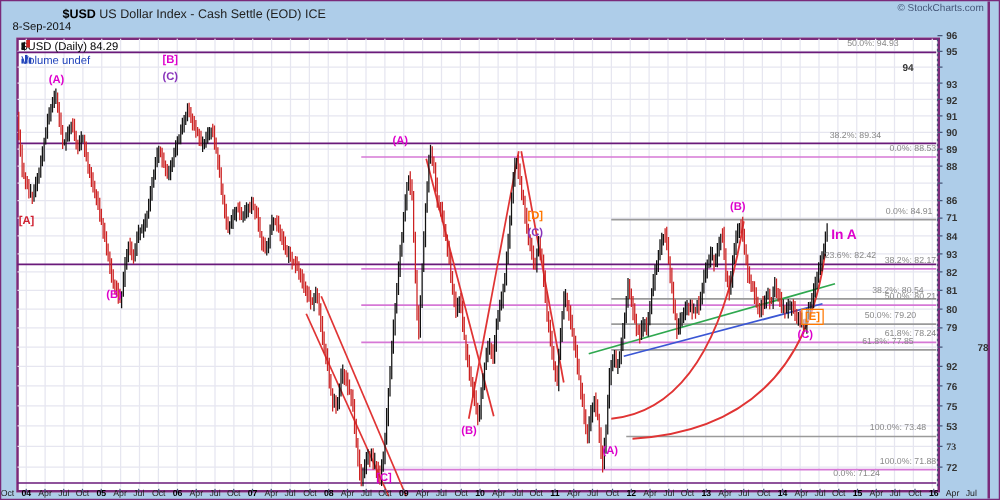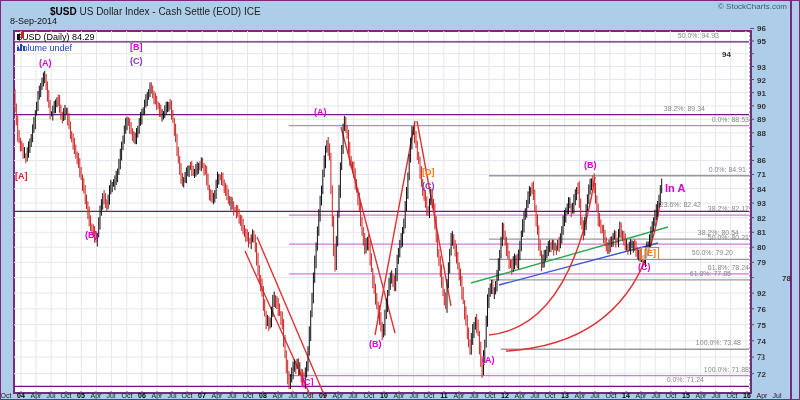--- a/index.html
+++ b/index.html
@@ -262,21 +262,21 @@
       <div class="ptick" style="left: 756px; top: 183.672px;">84</div>
       <div class="ptick" style="left: 756px; top: 198.044px;">93</div>
       <div class="ptick" style="left: 756px; top: 212.589px;">82</div>
       <div class="ptick" style="left: 756px; top: 227.313px;">81</div>
       <div class="ptick" style="left: 756px; top: 242.22px;">80</div>
       <div class="ptick" style="left: 756px; top: 257.315px;">79</div>
       <div class="ptick" style="left: 781px; top: 272.602px;">78</div>
       <div class="ptick" style="left: 756px; top: 288.086px;">92</div>
       <div class="ptick" style="left: 756px; top: 303.772px;">76</div>
       <div class="ptick" style="left: 756px; top: 319.667px; text-align: right;">75</div>
-      <div class="ptick" style="left: 756px; top: 335.774px;">74</div>
+      <div class="ptick" style="left: 756px; top: 335.774px;">53</div>
       <div class="ptick" style="left: 756px; top: 352.101px; font-family: Liberation Serif, serif;">73</div>
       <div class="ptick" style="left: 756px; top: 368.653px;">72</div>
       <div class="dlab" style="left: 5px; top: 391px;">Oct</div>
       <div class="dlab yr" style="left: 20px; top: 391px;">04</div>
       <div class="dlab" style="left: 35px; top: 391px;">Apr</div>
       <div class="dlab" style="left: 50px; top: 391px;">Jul</div>
       <div class="dlab" style="left: 65px; top: 391px;">Oct</div>
       <div class="dlab yr" style="left: 80px; top: 391px;">05</div>
       <div class="dlab" style="left: 95px; top: 391px;">Apr</div>
       <div class="dlab" style="left: 110px; top: 391px;">Jul</div>

